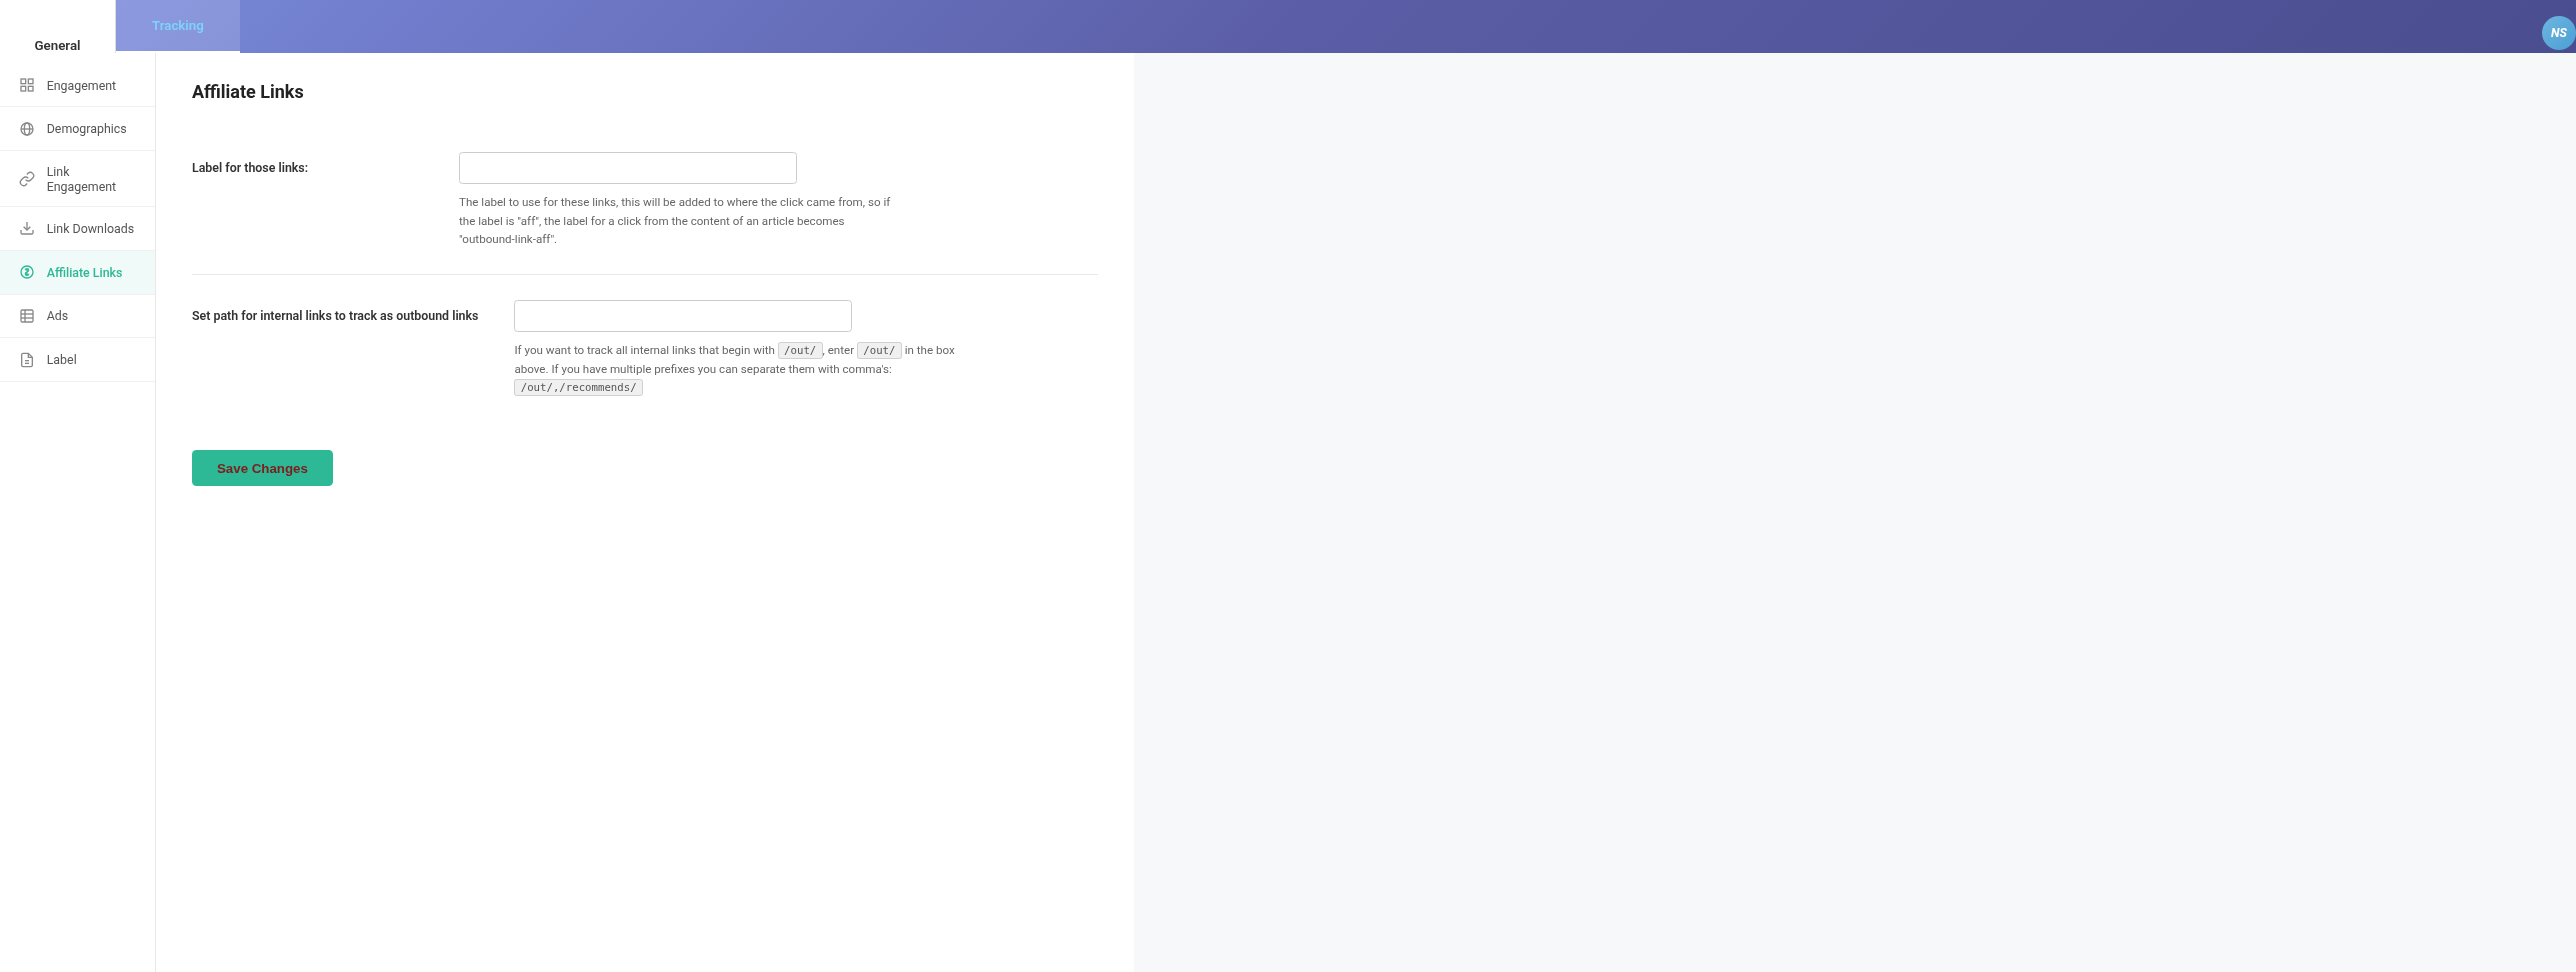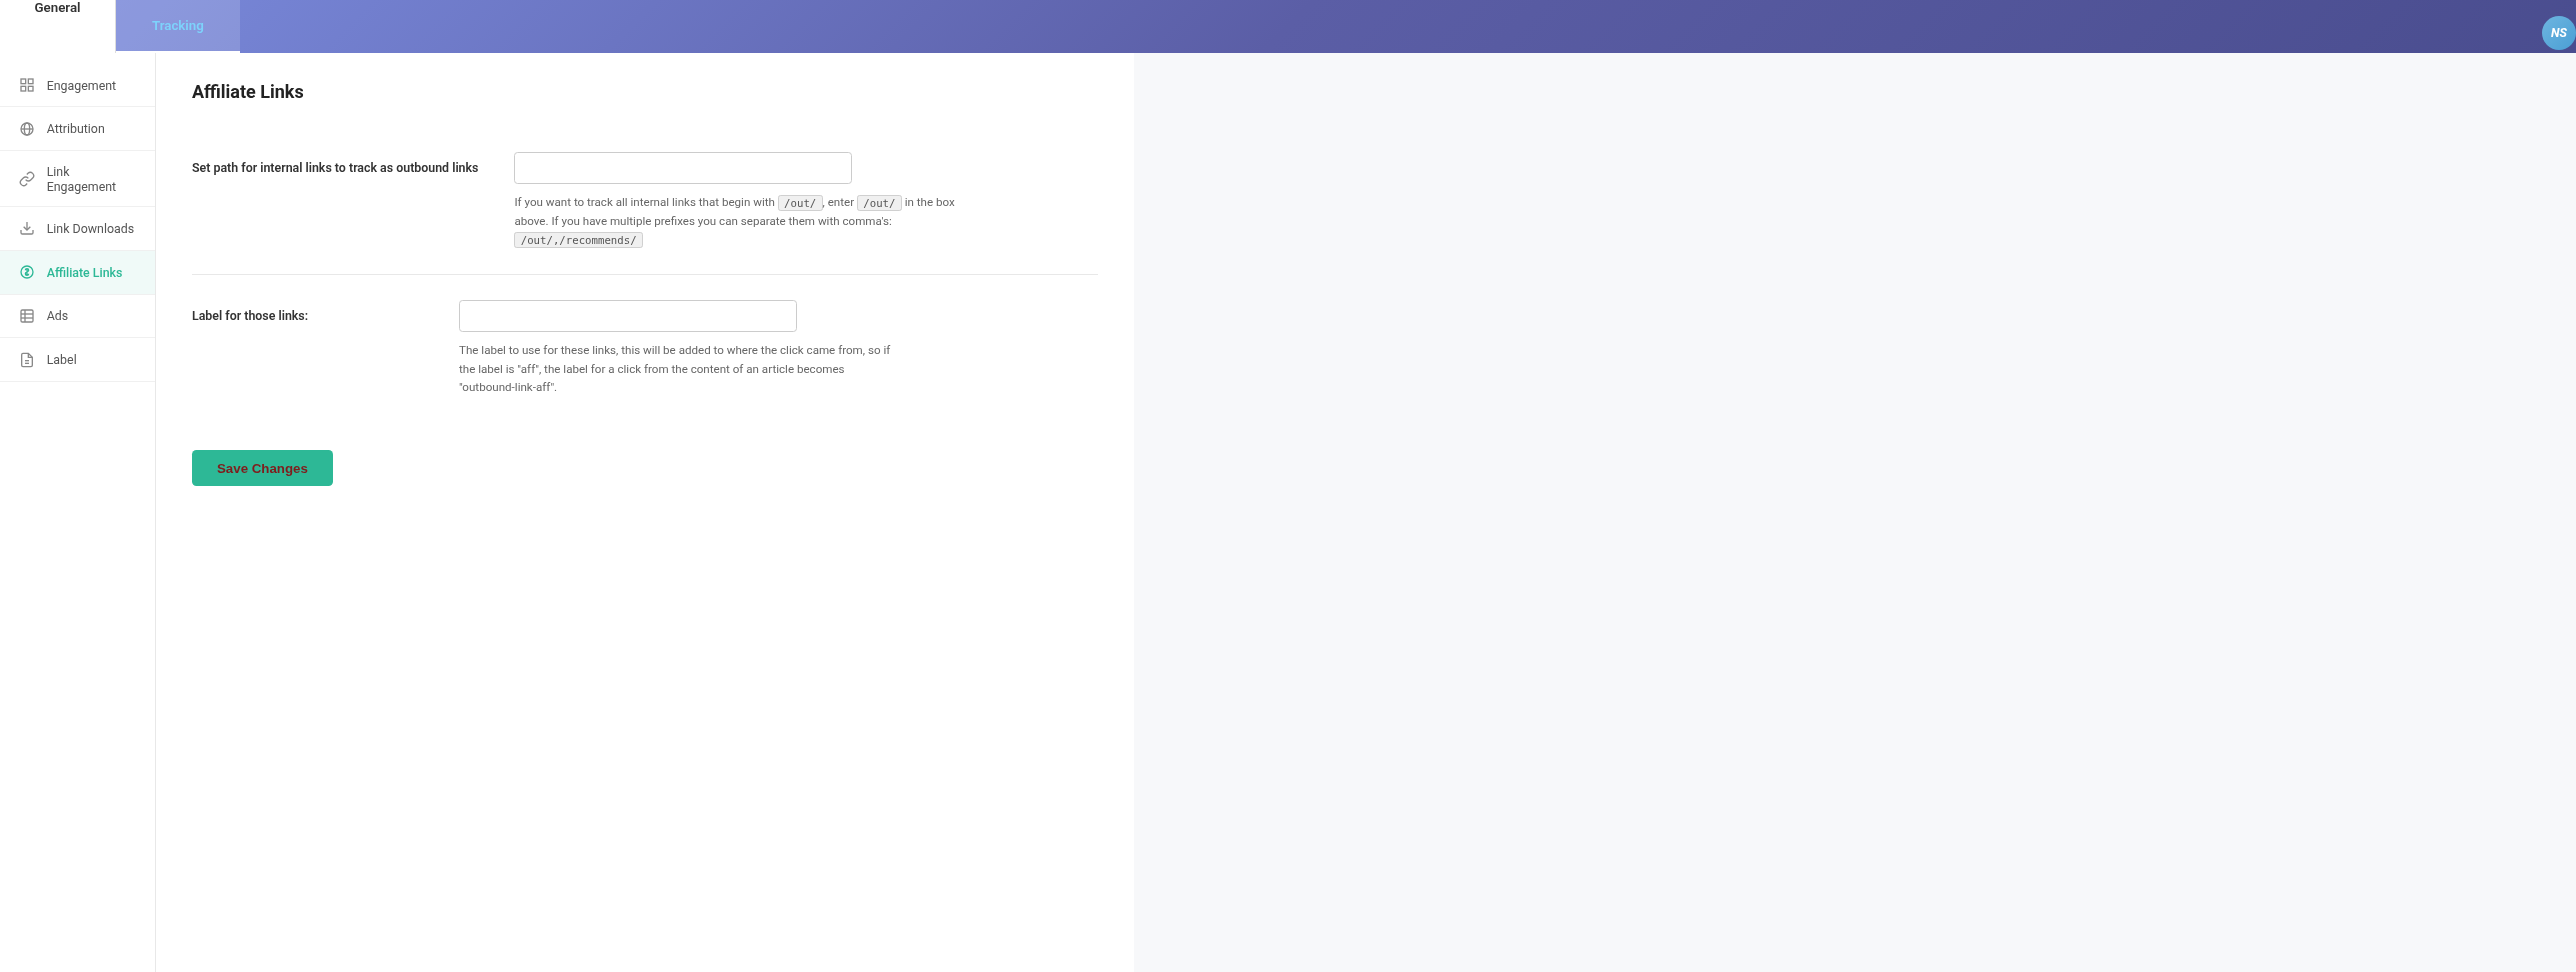--- a/index.html
+++ b/index.html
@@ -28,21 +28,21 @@
 
     .tab-general {
       position: relative;
       z-index: 1;
       background: #fff;
       color: #333;
       font-weight: 600;
       font-size: 13.3px;
       padding: 0 28.4px;
       display: flex;
-      align-items: flex-start;
+      align-items: flex-end;
       cursor: pointer;
       border-right: 0.9px solid #ddd;
       min-width: 116px;
       justify-content: center;
     }
 
     .tab-tracking {
       position: relative;
       z-index: 1;
       background: transparent;
@@ -256,21 +256,21 @@
     </div>
 
     <div class="sidebar-item">
       <span class="sidebar-icon">
         <svg width="16" height="16" viewBox="0 0 24 24" fill="none" stroke="currentColor" stroke-width="2">
           <circle cx="12" cy="12" r="9"></circle>
           <ellipse cx="12" cy="12" rx="4" ry="9"></ellipse>
           <line x1="3" y1="12" x2="21" y2="12"></line>
         </svg>
       </span>
-      <span>Attribution</span>
+      <span>Demographics</span>
     </div>
 
     <div class="sidebar-item">
       <span class="sidebar-icon">
         <svg width="16" height="16" viewBox="0 0 24 24" fill="none" stroke="currentColor" stroke-width="2">
           <path d="M10 13a5 5 0 0 0 7.54.54l3-3a5 5 0 0 0-7.07-7.07l-1.72 1.71"></path>
           <path d="M14 11a5 5 0 0 0-7.54-.54l-3 3a5 5 0 0 0 7.07 7.07l1.71-1.71"></path>
         </svg>
       </span>
       <span>Link Engagement</span>
@@ -319,44 +319,44 @@
         </svg>
       </span>
       <span>Label</span>
     </div>
 
   </nav>
 
   <main class="content">
 
     <h1 class="section-title">Affiliate Links</h1>
+
+    
+    <div class="form-section">
+      <div class="form-row">
+        <div class="form-label">Label for those links:</div>
+        <div class="form-field-wrap">
+          <input type="text" class="form-input" value="" style="">
+          <p class="form-hint">The label to use for these links, this will be added to where the click came from, so if the label is "aff", the label for a click from the content of an article becomes "outbound-link-aff".</p>
+        </div>
+      </div>
+    </div>
 
     
     <div class="form-section">
       <div class="form-row">
         <div class="form-label">Set path for internal links to track as outbound links</div>
         <div class="form-field-wrap">
           <input type="text" class="form-input" value="" style="">
           <p class="form-hint">
             <span>If you want to track all internal links that begin with </span><code class="code-inline">/out/</code><span>, enter </span><code class="code-inline">/out/</code><span> in the box above. If you have multiple prefixes you can separate them with comma's: </span><code class="code-inline">/out/,/recommends/</code>
           </p>
         </div>
       </div>
     </div>
 
     
-    <div class="form-section">
-      <div class="form-row">
-        <div class="form-label">Label for those links:</div>
-        <div class="form-field-wrap">
-          <input type="text" class="form-input" value="" style="">
-          <p class="form-hint">The label to use for these links, this will be added to where the click came from, so if the label is "aff", the label for a click from the content of an article becomes "outbound-link-aff".</p>
-        </div>
-      </div>
-    </div>
-
-    
     <button class="save-btn">Save Changes</button>
 
   </main>
 
 </div>
 
 
 </body></html>

